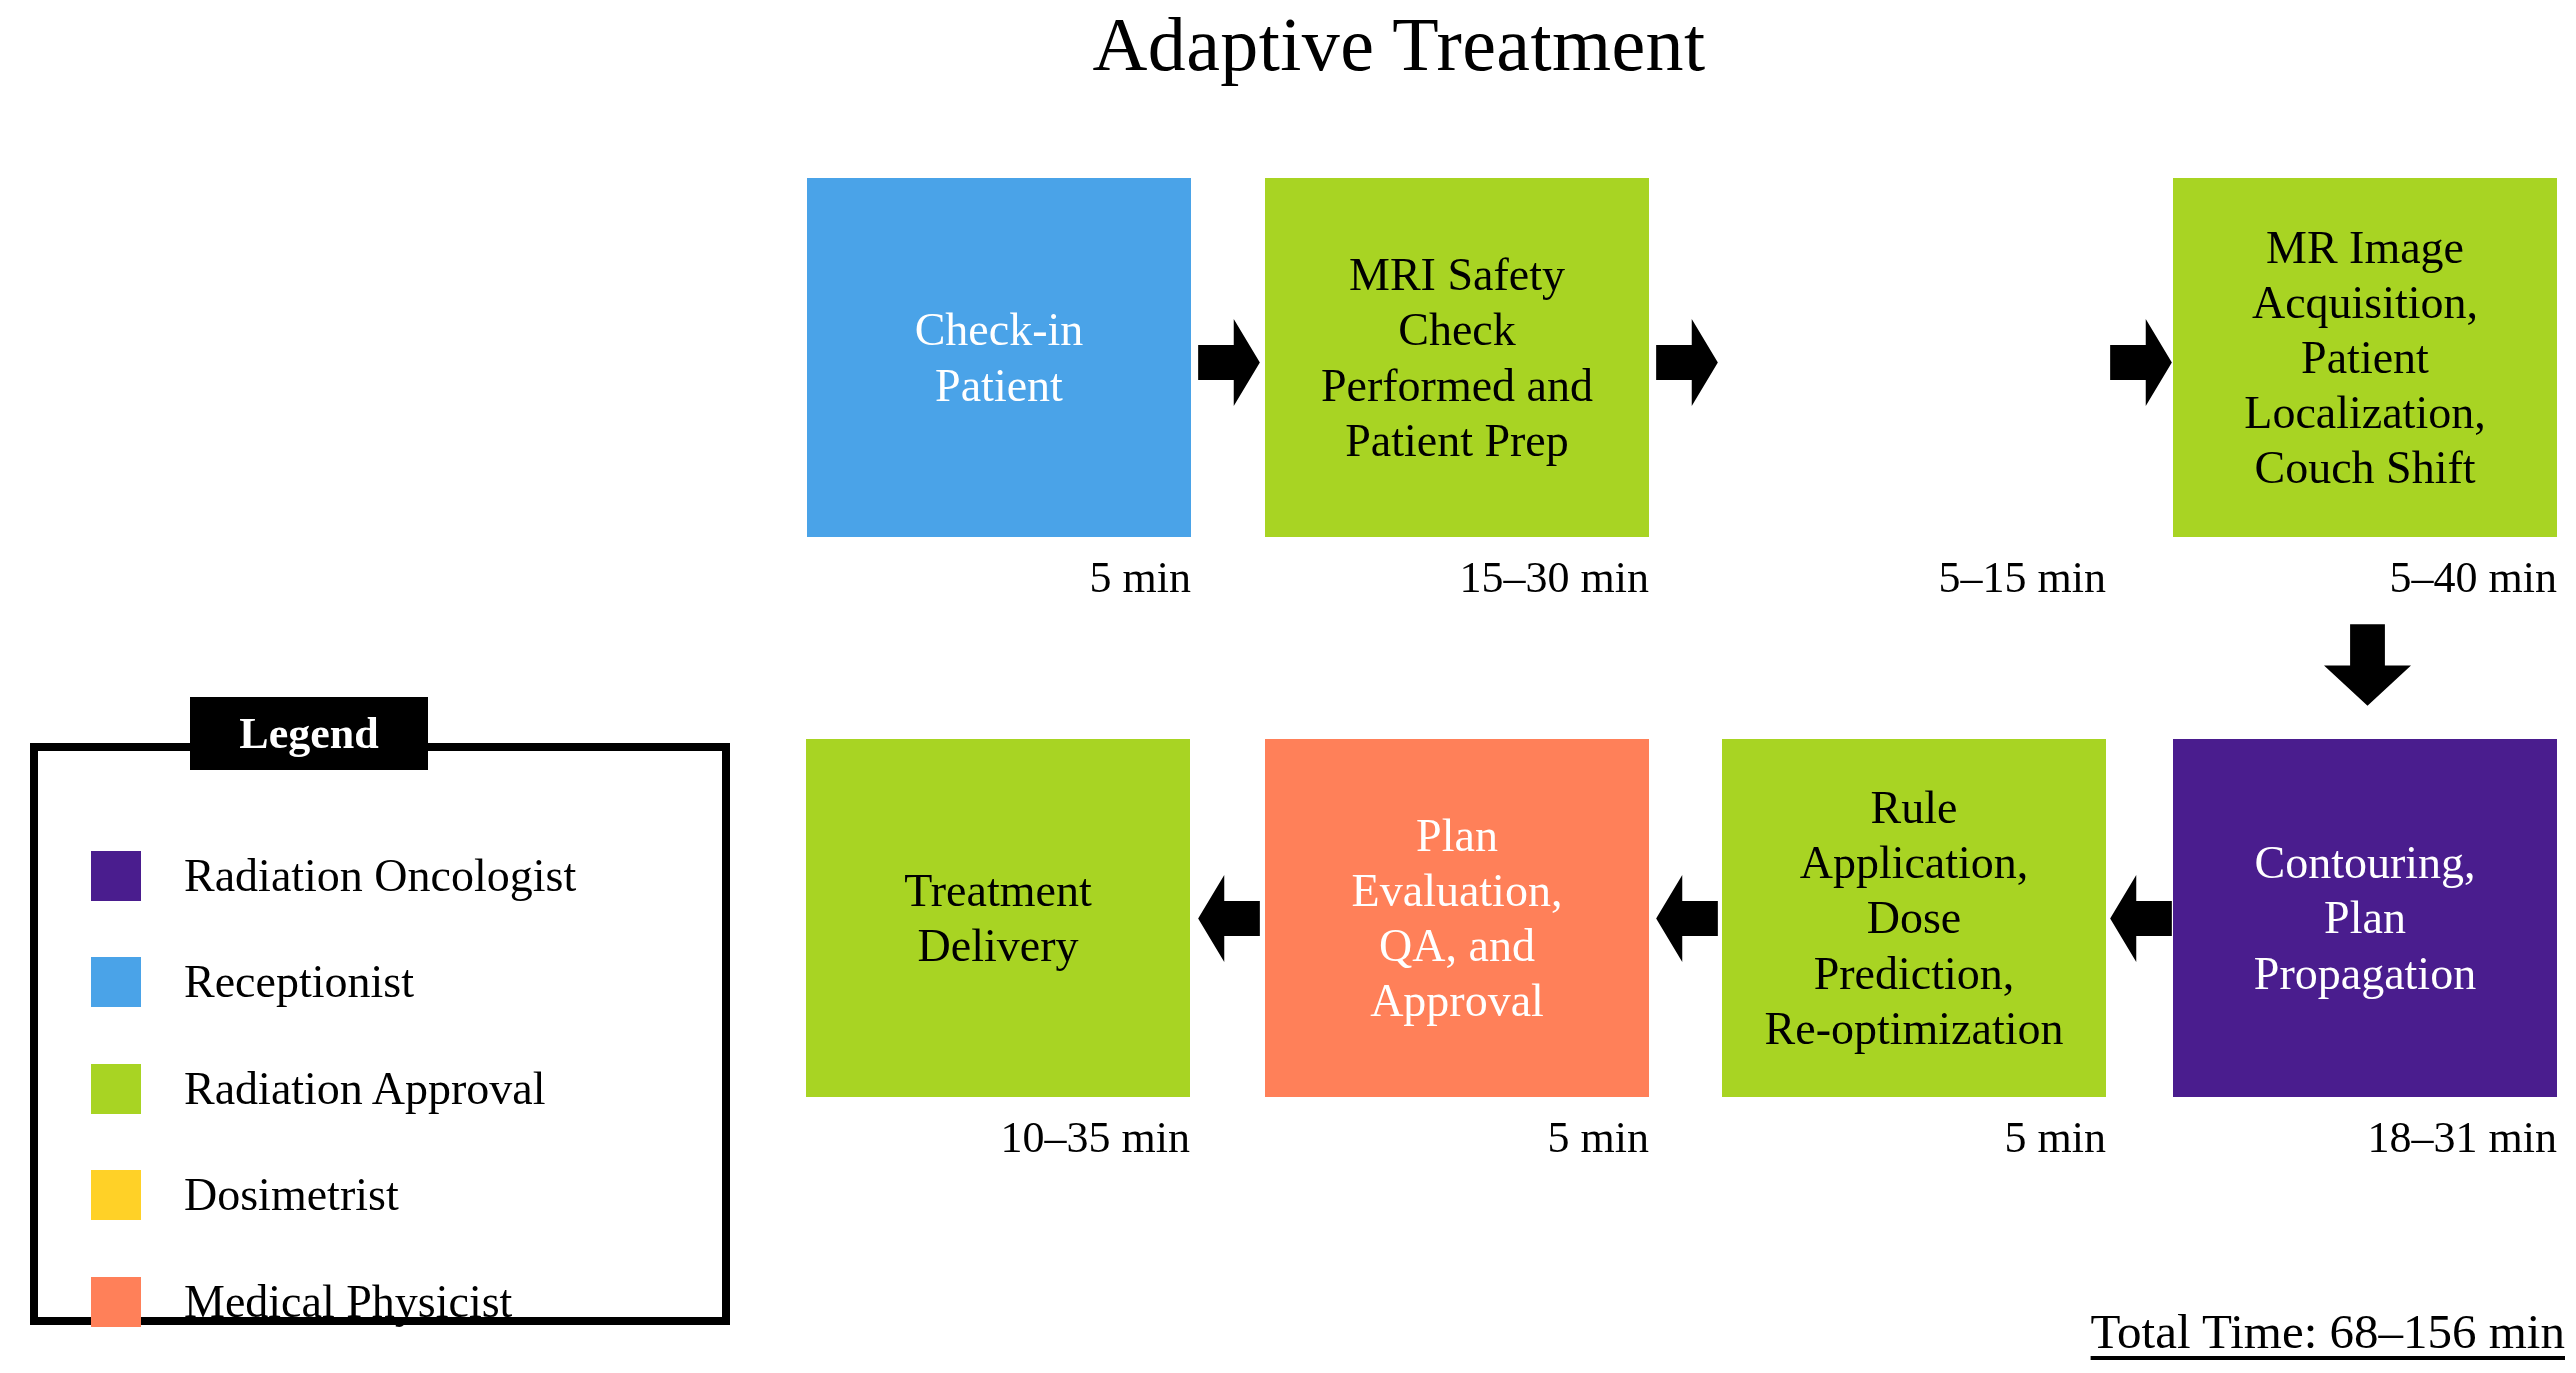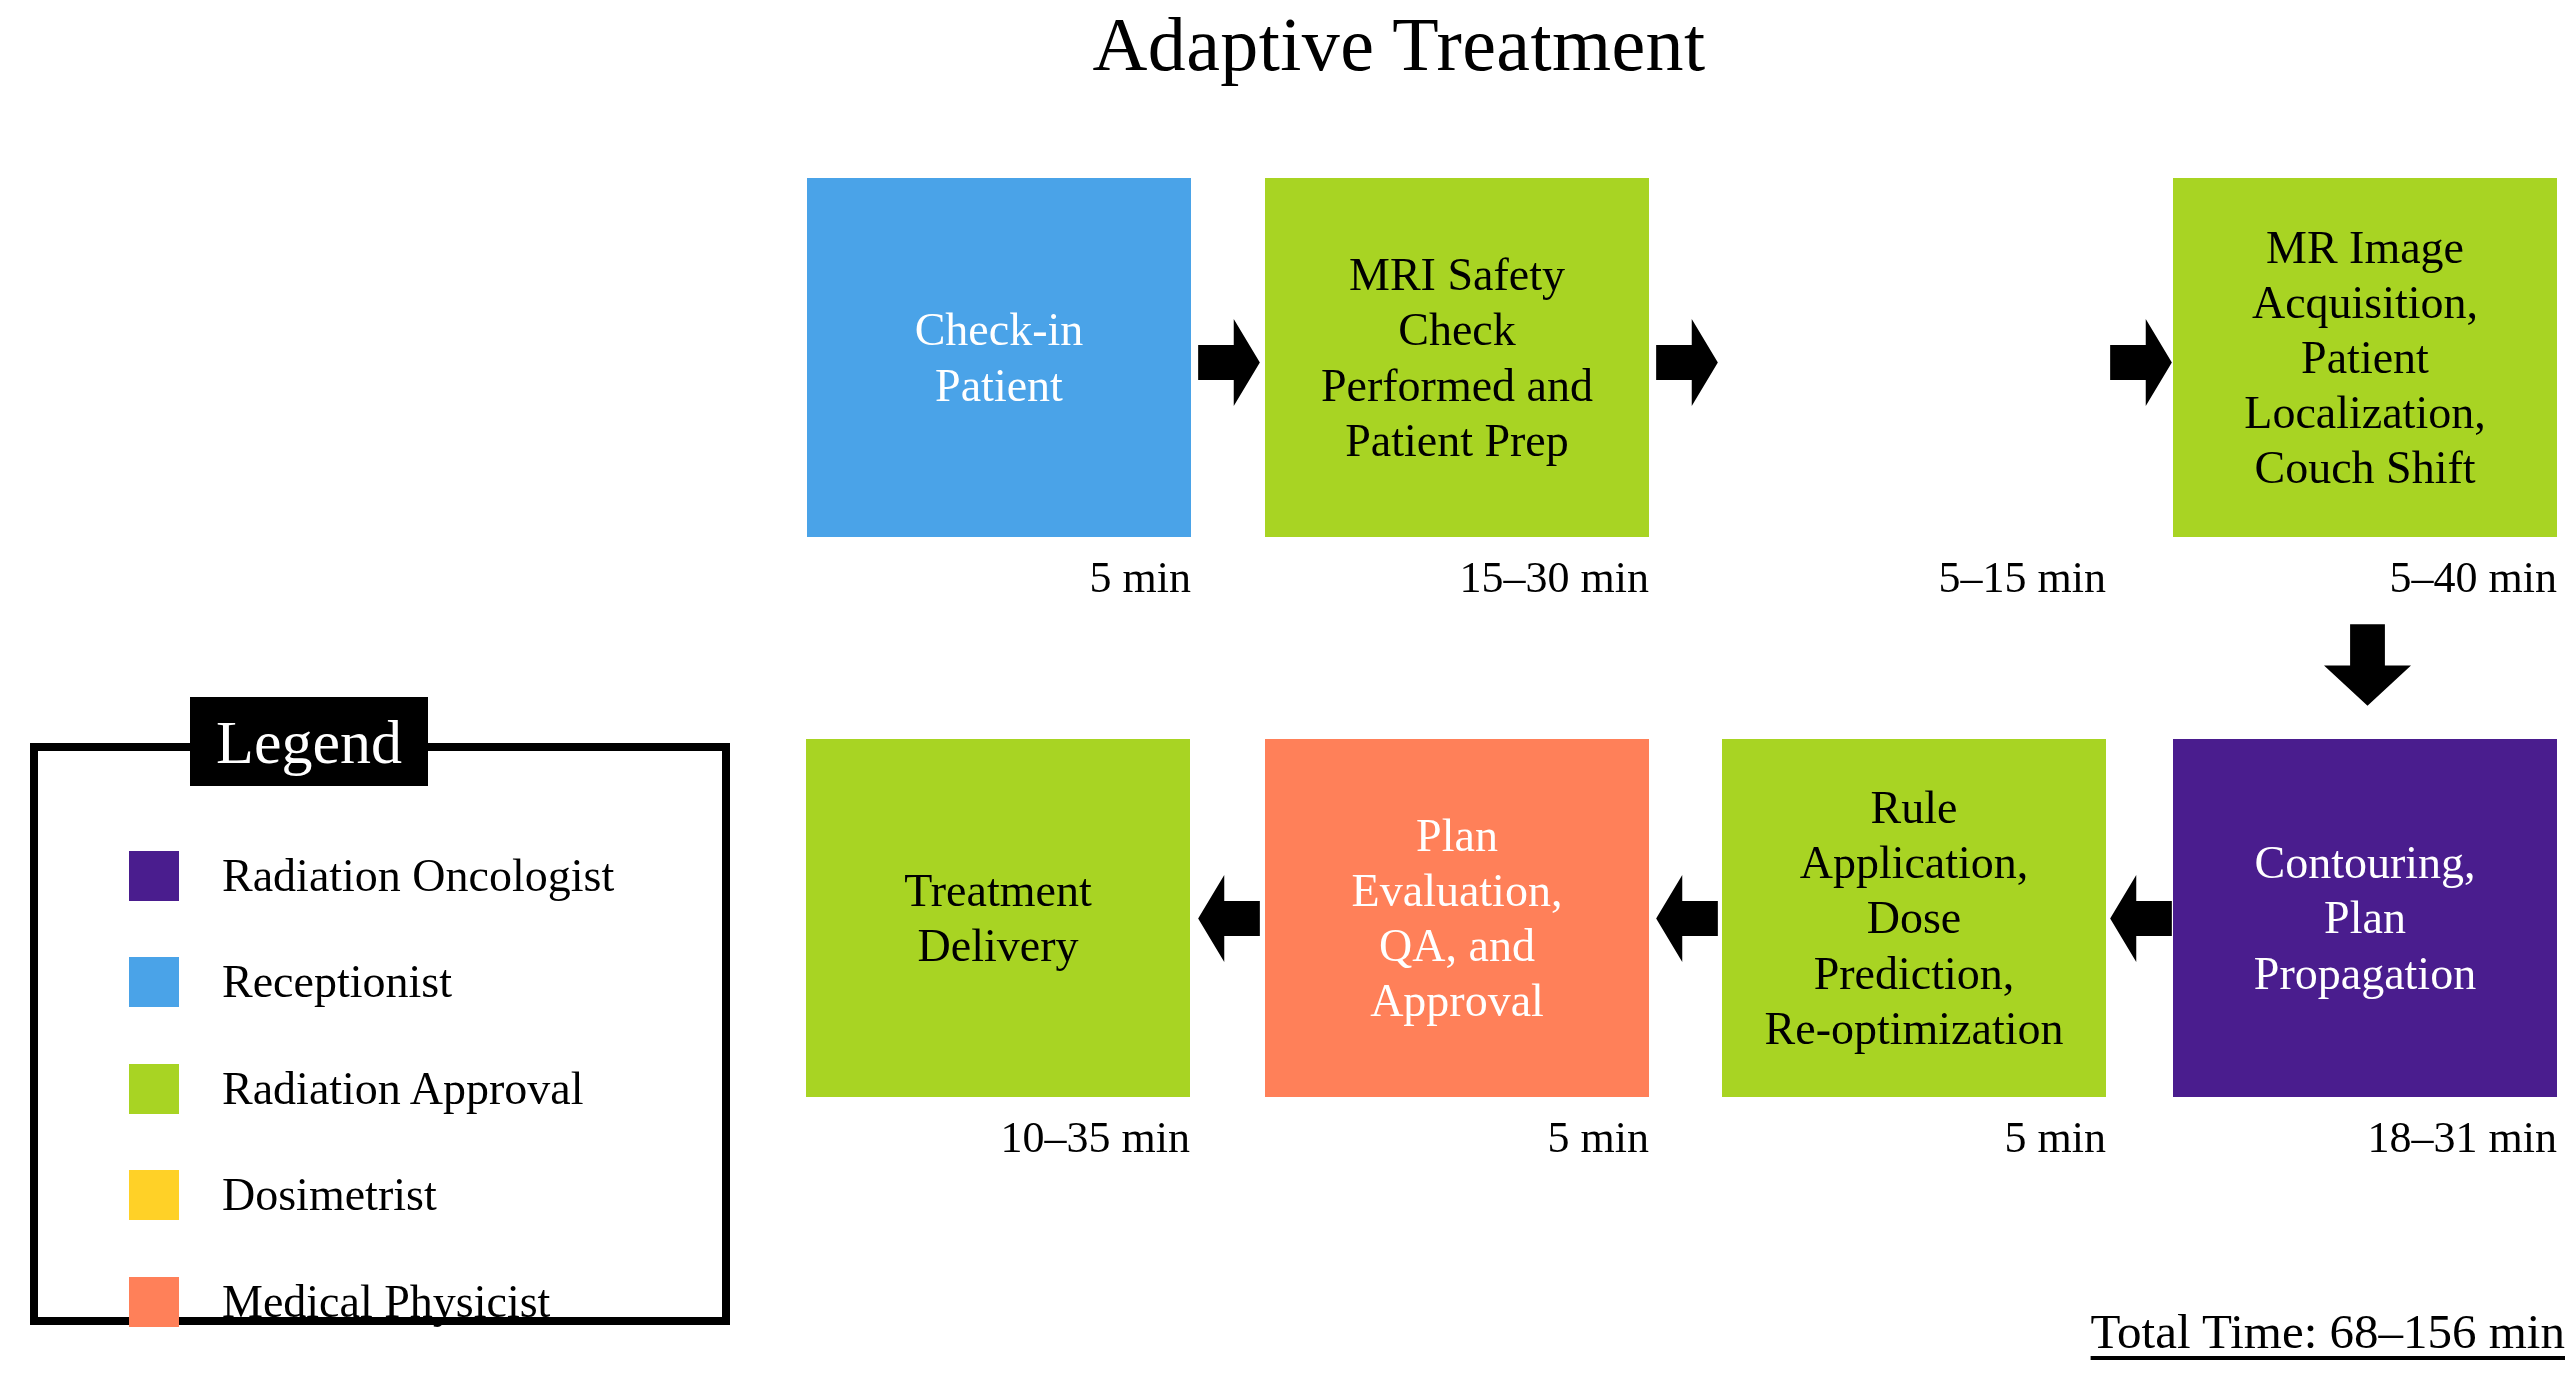--- a/index.html
+++ b/index.html
@@ -74,44 +74,45 @@
     height: 582px;
     border: 8.7px solid #000000;
     box-sizing: border-box;
     background: #ffffff;
   }
   #legend-title-tab {
     position: absolute;
     left: 190px;
     top: 697px;
     width: 238px;
-    height: 89px;
+    height: 73px;
     background: #000000;
     color: #ffffff;
     display: flex;
     align-items: center;
     justify-content: center;
-    font-size: 62px;
-    line-height: 1.0;
+    font-size: 44px;
+    line-height: 1.0;
+    font-weight: bold;
   }
   .legend-rows {
     position: absolute;
     left: 0;
     top: 0;
     width: 100%;
     height: 100%;
     padding: 76px 0 0 0;
     box-sizing: border-box;
   }
   .legend-item {
     display: flex;
     align-items: center;
     height: 97px;
     margin-bottom: 9.5px;
-    padding-left: 91px;
+    padding-left: 53px;
     box-sizing: border-box;
   }
   .legend-swatch {
     width: 50px;
     height: 50px;
     flex: 0 0 50px;
   }
   .legend-text {
     margin-left: 43px;
     font-size: 46px;

